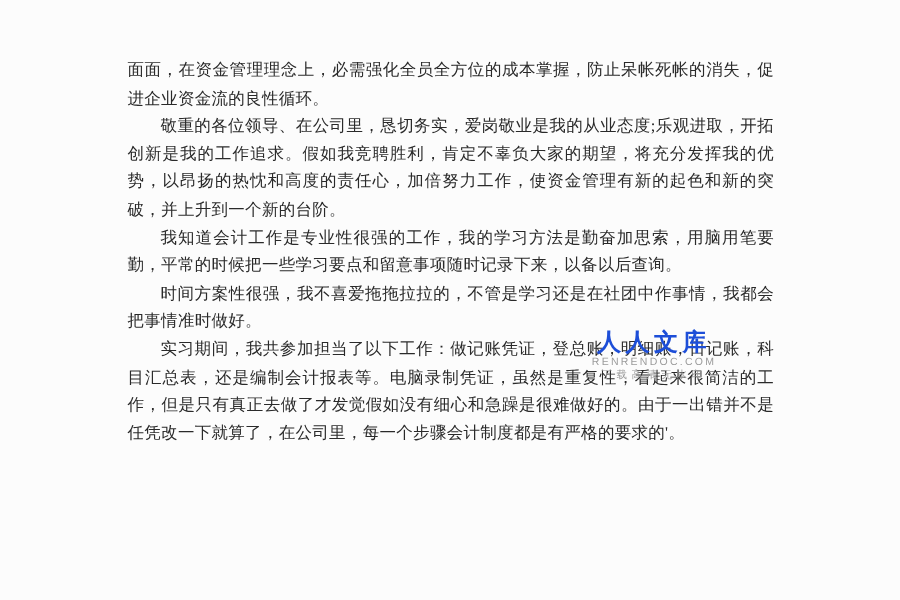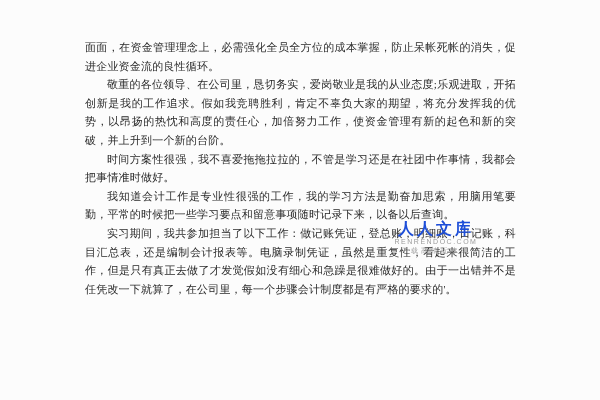--- a/index.html
+++ b/index.html
@@ -78,22 +78,22 @@
   }
 </style>
 </head>
 <body>
 
 <div class="page">
 
   <div class="text-column">
     <p class="no-indent">面面，在资金管理理念上，必需强化全员全方位的成本掌握，防止呆帐死帐的消失，促进企业资金流的良性循环。</p>
     <p>敬重的各位领导、在公司里，恳切务实，爱岗敬业是我的从业态度;乐观进取，开拓创新是我的工作追求。假如我竞聘胜利，肯定不辜负大家的期望，将充分发挥我的优势，以昂扬的热忱和高度的责任心，加倍努力工作，使资金管理有新的起色和新的突破，并上升到一个新的台阶。</p>
+    <p>我知道会计工作是专业性很强的工作，我的学习方法是勤奋加思索，用脑用笔要勤，平常的时候把一些学习要点和留意事项随时记录下来，以备以后查询。</p>
     <p>时间方案性很强，我不喜爱拖拖拉拉的，不管是学习还是在社团中作事情，我都会把事情准时做好。</p>
-    <p>我知道会计工作是专业性很强的工作，我的学习方法是勤奋加思索，用脑用笔要勤，平常的时候把一些学习要点和留意事项随时记录下来，以备以后查询。</p>
     <p>实习期间，我共参加担当了以下工作：做记账凭证，登总账，明细账，日记账，科目汇总表，还是编制会计报表等。电脑录制凭证，虽然是重复性，看起来很简洁的工作，但是只有真正去做了才发觉假如没有细心和急躁是很难做好的。由于一出错并不是任凭改一下就算了，在公司里，每一个步骤会计制度都是有严格的要求的'。</p>
 
   </div>
 
   <div class="watermark">
     <div class="wm-logo">人人文库</div>
     <div class="wm-domain">RENRENDOC.COM</div>
     <div class="wm-tagline">下载高清无水印</div>
   </div>
 

